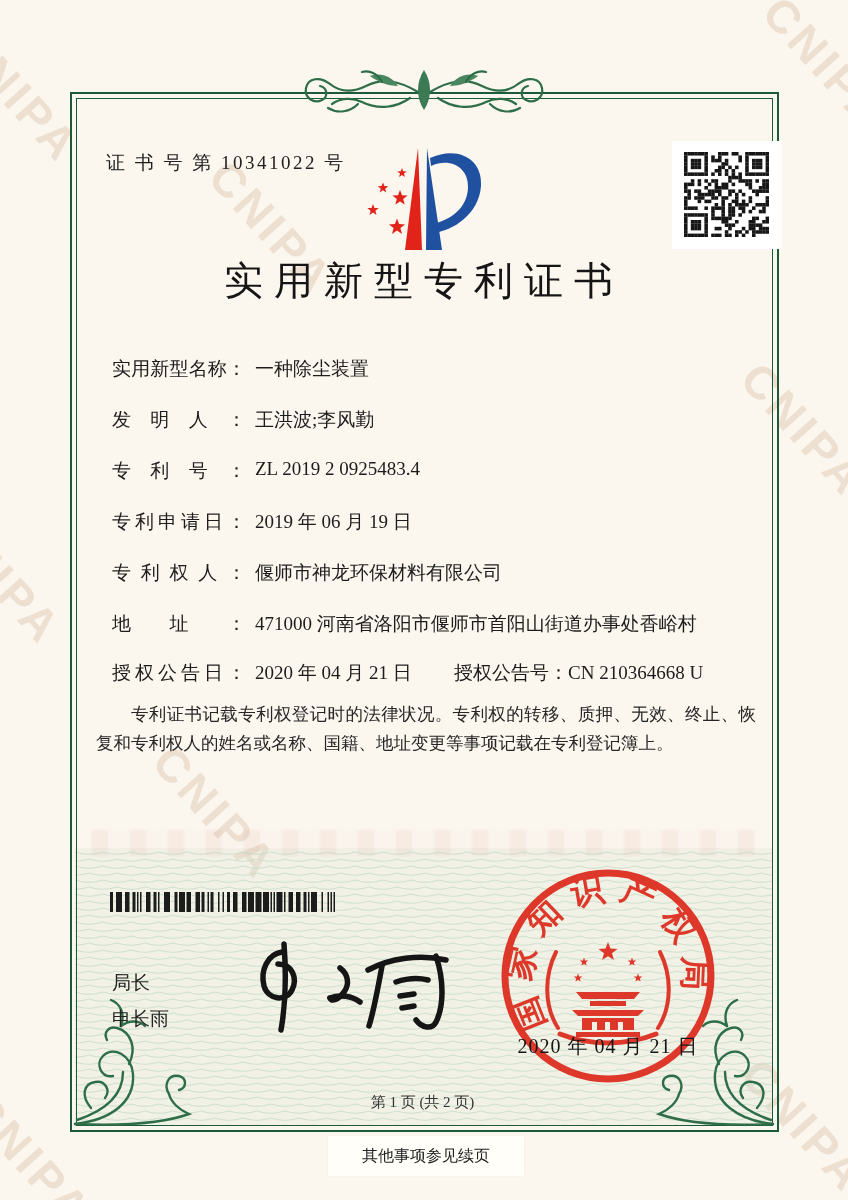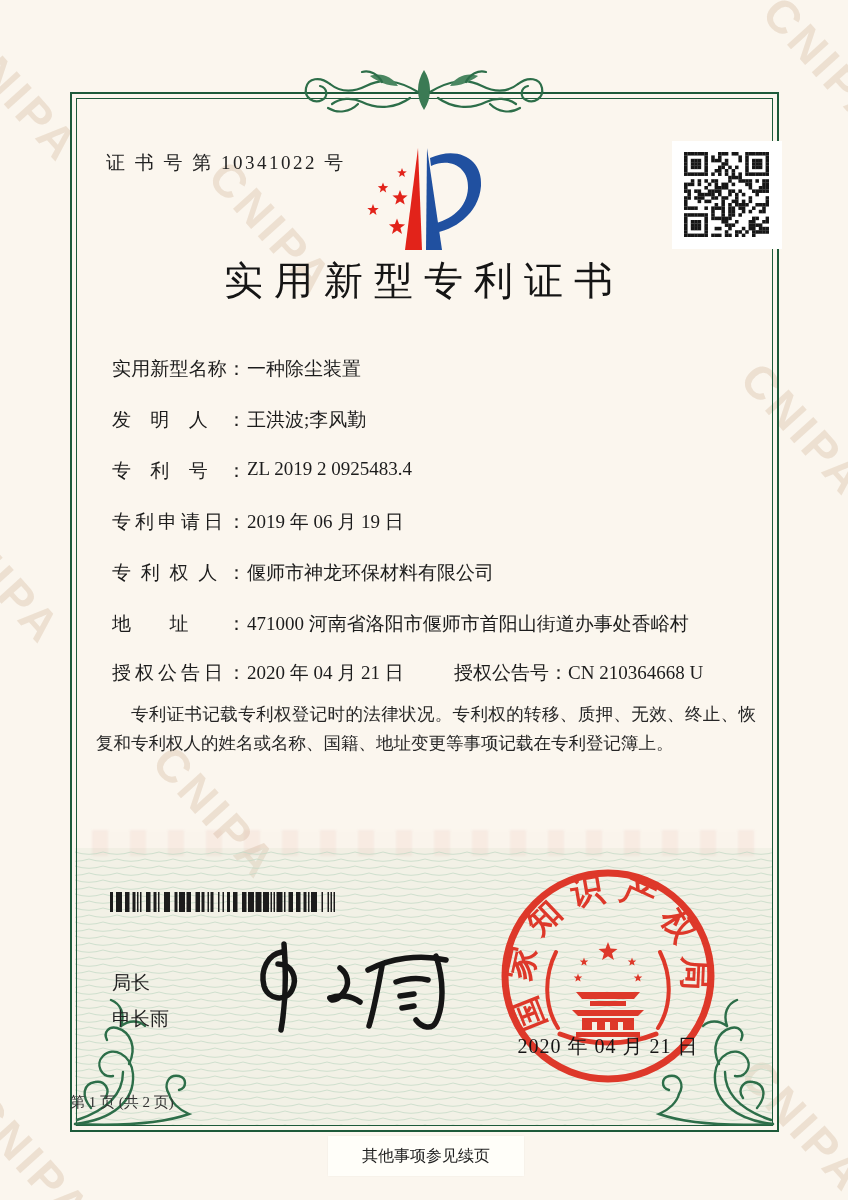--- a/index.html
+++ b/index.html
@@ -17,32 +17,32 @@
   .wave-tint{left:75px;top:848px;width:698px;height:278px;background:rgba(208,224,203,0.22);z-index:2;}
   .pink-band{left:92px;top:830px;width:664px;height:26px;opacity:.55;filter:blur(1px);z-index:2;
       background:repeating-linear-gradient(90deg,rgba(222,150,140,.22) 0 16px,rgba(222,150,140,.03) 16px 38px);}
   
   .cert-no{left:106px;top:150px;font-size:19px;letter-spacing:2.5px;color:#222;z-index:4;}
   .title{left:0;top:254px;width:848px;text-align:center;font-size:39px;font-weight:400;
          letter-spacing:11px;color:#151515;z-index:4;}
   
   .field-row{position:absolute;left:112px;font-size:19px;color:#1c1c1c;z-index:4;white-space:nowrap;}
   .f-label{display:inline-block;width:134px;text-align:justify;text-align-last:justify;vertical-align:top;}
-  .f-value{margin-left:1px;text-align:right;}
+  .f-value{margin-left:9px;text-align:right;}
   .grant-no{position:absolute;left:342px;top:0;}
   
   .paras{left:96px;top:700px;width:660px;font-size:17.5px;line-height:29px;color:#262626;
          text-align:justify;z-index:4;}
   .paras p{margin:0;text-indent:2em;}
   
   .sign-label{position:absolute;left:112px;font-size:19px;z-index:4;
       font-family:Liberation Serif, serif;color:#222;}
   .seal-date{left:505px;top:1033px;width:206px;text-align:center;font-size:20px;
       letter-spacing:1px;color:#151515;z-index:7;}
-  .page-info{left:70px;top:1093px;width:705px;text-align:left;font-size:15px;color:#333;z-index:4;}
+  .page-info{left:70px;top:1093px;width:705px;text-align:center;font-size:15px;color:#333;z-index:4;}
   .note-box{left:328px;top:1136px;width:196px;height:40px;line-height:40px;background:#fffef9;
       text-align:center;font-size:16px;color:#222;z-index:4;box-shadow:0 0 2px rgba(0,0,0,0.05);}
   svg{display:block;}
   .z2{z-index:2}.z3{z-index:3}.z4{z-index:4}.z5{z-index:5}.z6{z-index:6}
 </style>
 </head>
 <body>
 
 <div class="page">
 

